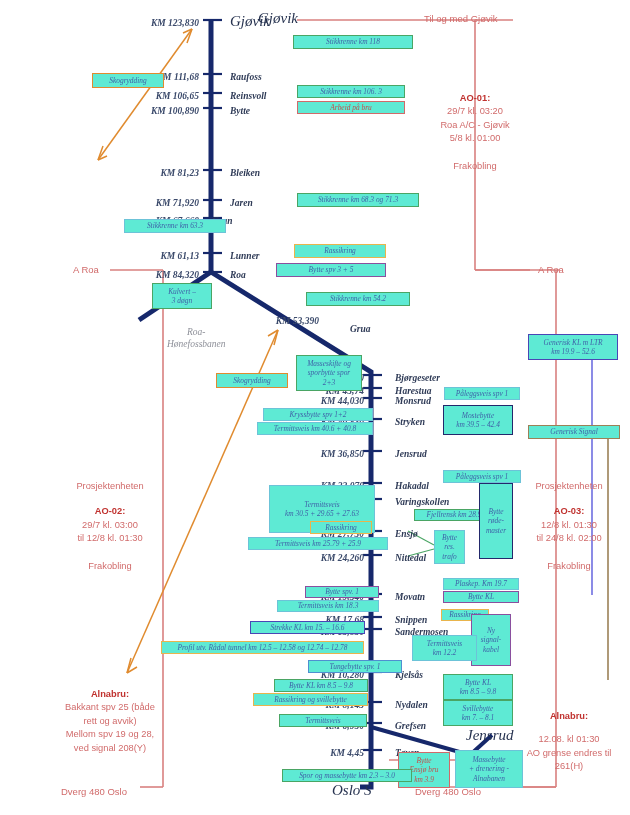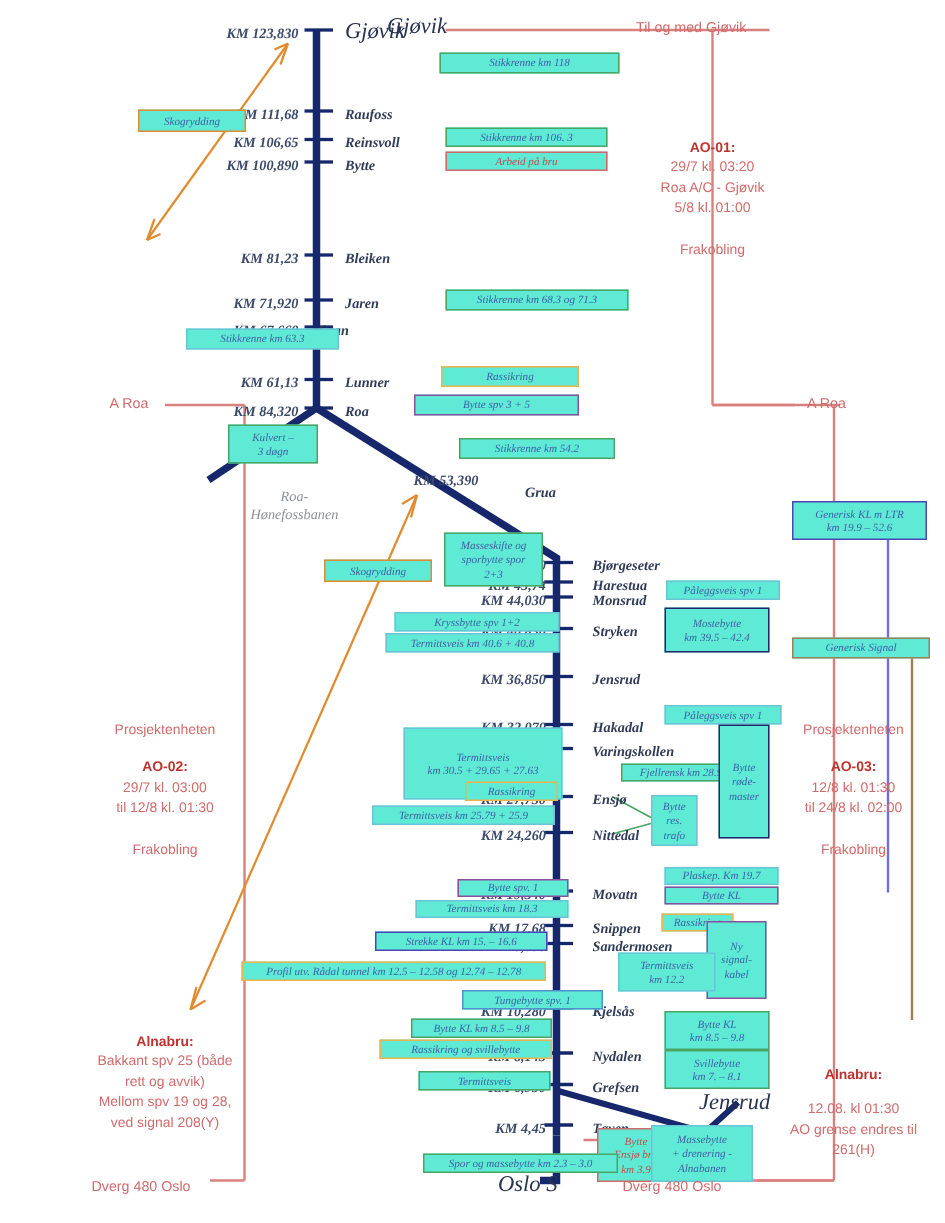--- a/index.html
+++ b/index.html
@@ -240,21 +240,21 @@
       <div class="box b-cyan" style="left: 269px; top: 485px; width: 106px; height: 48px; white-space: pre-line;">Termittsveis
 km 30.5 + 29.65 + 27.63</div>
       <div class="box b-orange" style="left: 310px; top: 521px; width: 62px; height: 13px; white-space: pre-line;">Rassikring</div>
       <div class="box b-green" style="left: 414px; top: 509px; width: 80px; height: 12px; white-space: pre-line;">Fjellrensk km 28.9</div>
       <div class="box b-navy" style="left: 479px; top: 483px; width: 34px; height: 76px; white-space: pre-line;">Bytte
 røde-
 master</div>
       <div class="box b-cyan" style="left: 434px; top: 530px; width: 31px; height: 34px; white-space: pre-line;">Bytte
 res.
 trafo</div>
-      <div class="box b-cyan" style="left: 248px; top: 537px; width: 122px; height: 13px; white-space: pre-line;">Termittsveis km 25.79 + 25.9</div>
+      <div class="box b-cyan" style="left: 248px; top: 537px; width: 140px; height: 13px; white-space: pre-line;">Termittsveis km 25.79 + 25.9</div>
       <div class="box b-cyan" style="left: 443px; top: 578px; width: 76px; height: 12px; white-space: pre-line;">Plaskep. Km 19.7</div>
       <div class="box b-purple" style="left: 305px; top: 586px; width: 74px; height: 12px; white-space: pre-line;">Bytte spv. 1</div>
       <div class="box b-purple" style="left: 443px; top: 591px; width: 76px; height: 12px; white-space: pre-line;">Bytte KL</div>
       <div class="box b-cyan" style="left: 277px; top: 600px; width: 102px; height: 12px; white-space: pre-line;">Termittsveis km 18.3</div>
       <div class="box b-orange" style="left: 441px; top: 609px; width: 48px; height: 12px; white-space: pre-line;">Rassikring</div>
       <div class="box b-indigo" style="left: 250px; top: 621px; width: 115px; height: 13px; white-space: pre-line;">Strekke KL km 15. – 16.6</div>
       <div class="box b-purple" style="left: 471px; top: 614px; width: 40px; height: 52px; white-space: pre-line;">Ny
 signal-
 kabel</div>
       <div class="box b-cyan" style="left: 412px; top: 635px; width: 65px; height: 26px; white-space: pre-line;">Termittsveis
@@ -264,21 +264,21 @@
       <div class="box b-green" style="left: 274px; top: 679px; width: 94px; height: 13px; white-space: pre-line;">Bytte KL km 8.5 – 9.8</div>
       <div class="box b-orange" style="left: 253px; top: 693px; width: 115px; height: 13px; white-space: pre-line;">Rassikring og svillebytte</div>
       <div class="box b-green" style="left: 443px; top: 674px; width: 70px; height: 26px; white-space: pre-line;">Bytte KL
 km 8.5 – 9.8</div>
       <div class="box b-green" style="left: 443px; top: 700px; width: 70px; height: 26px; white-space: pre-line;">Svillebytte
 km 7. – 8.1</div>
       <div class="box b-green" style="left: 279px; top: 714px; width: 88px; height: 13px; white-space: pre-line;">Termittsveis</div>
       <div class="box b-red" style="left: 398px; top: 752px; width: 52px; height: 36px; white-space: pre-line;">Bytte
 Ensjø bru
 km 3.9</div>
-      <div class="box b-cyan" style="left: 434px; top: 750px; width: 68px; height: 38px; white-space: pre-line;">Massebytte
+      <div class="box b-cyan" style="left: 455px; top: 750px; width: 68px; height: 38px; white-space: pre-line;">Massebytte
 + drenering -
 Alnabanen</div>
       <div class="box b-green" style="left: 282px; top: 769px; width: 130px; height: 13px; white-space: pre-line;">Spor og massebytte km 2.3 – 3.0</div>
       <div class="box b-orange2" style="left: 92px; top: 73px; width: 72px; height: 15px; white-space: pre-line;">Skogrydding</div>
       <div class="box b-orange2" style="left: 216px; top: 373px; width: 72px; height: 15px; white-space: pre-line;">Skogrydding</div>
     </div>
 
   <div id="annotations-layer">
       <div class="red" style="left: 424px; top: 13px;">Til og med Gjøvik</div>
       <div class="red" style="left: 73px; top: 264px;">A Roa</div>

